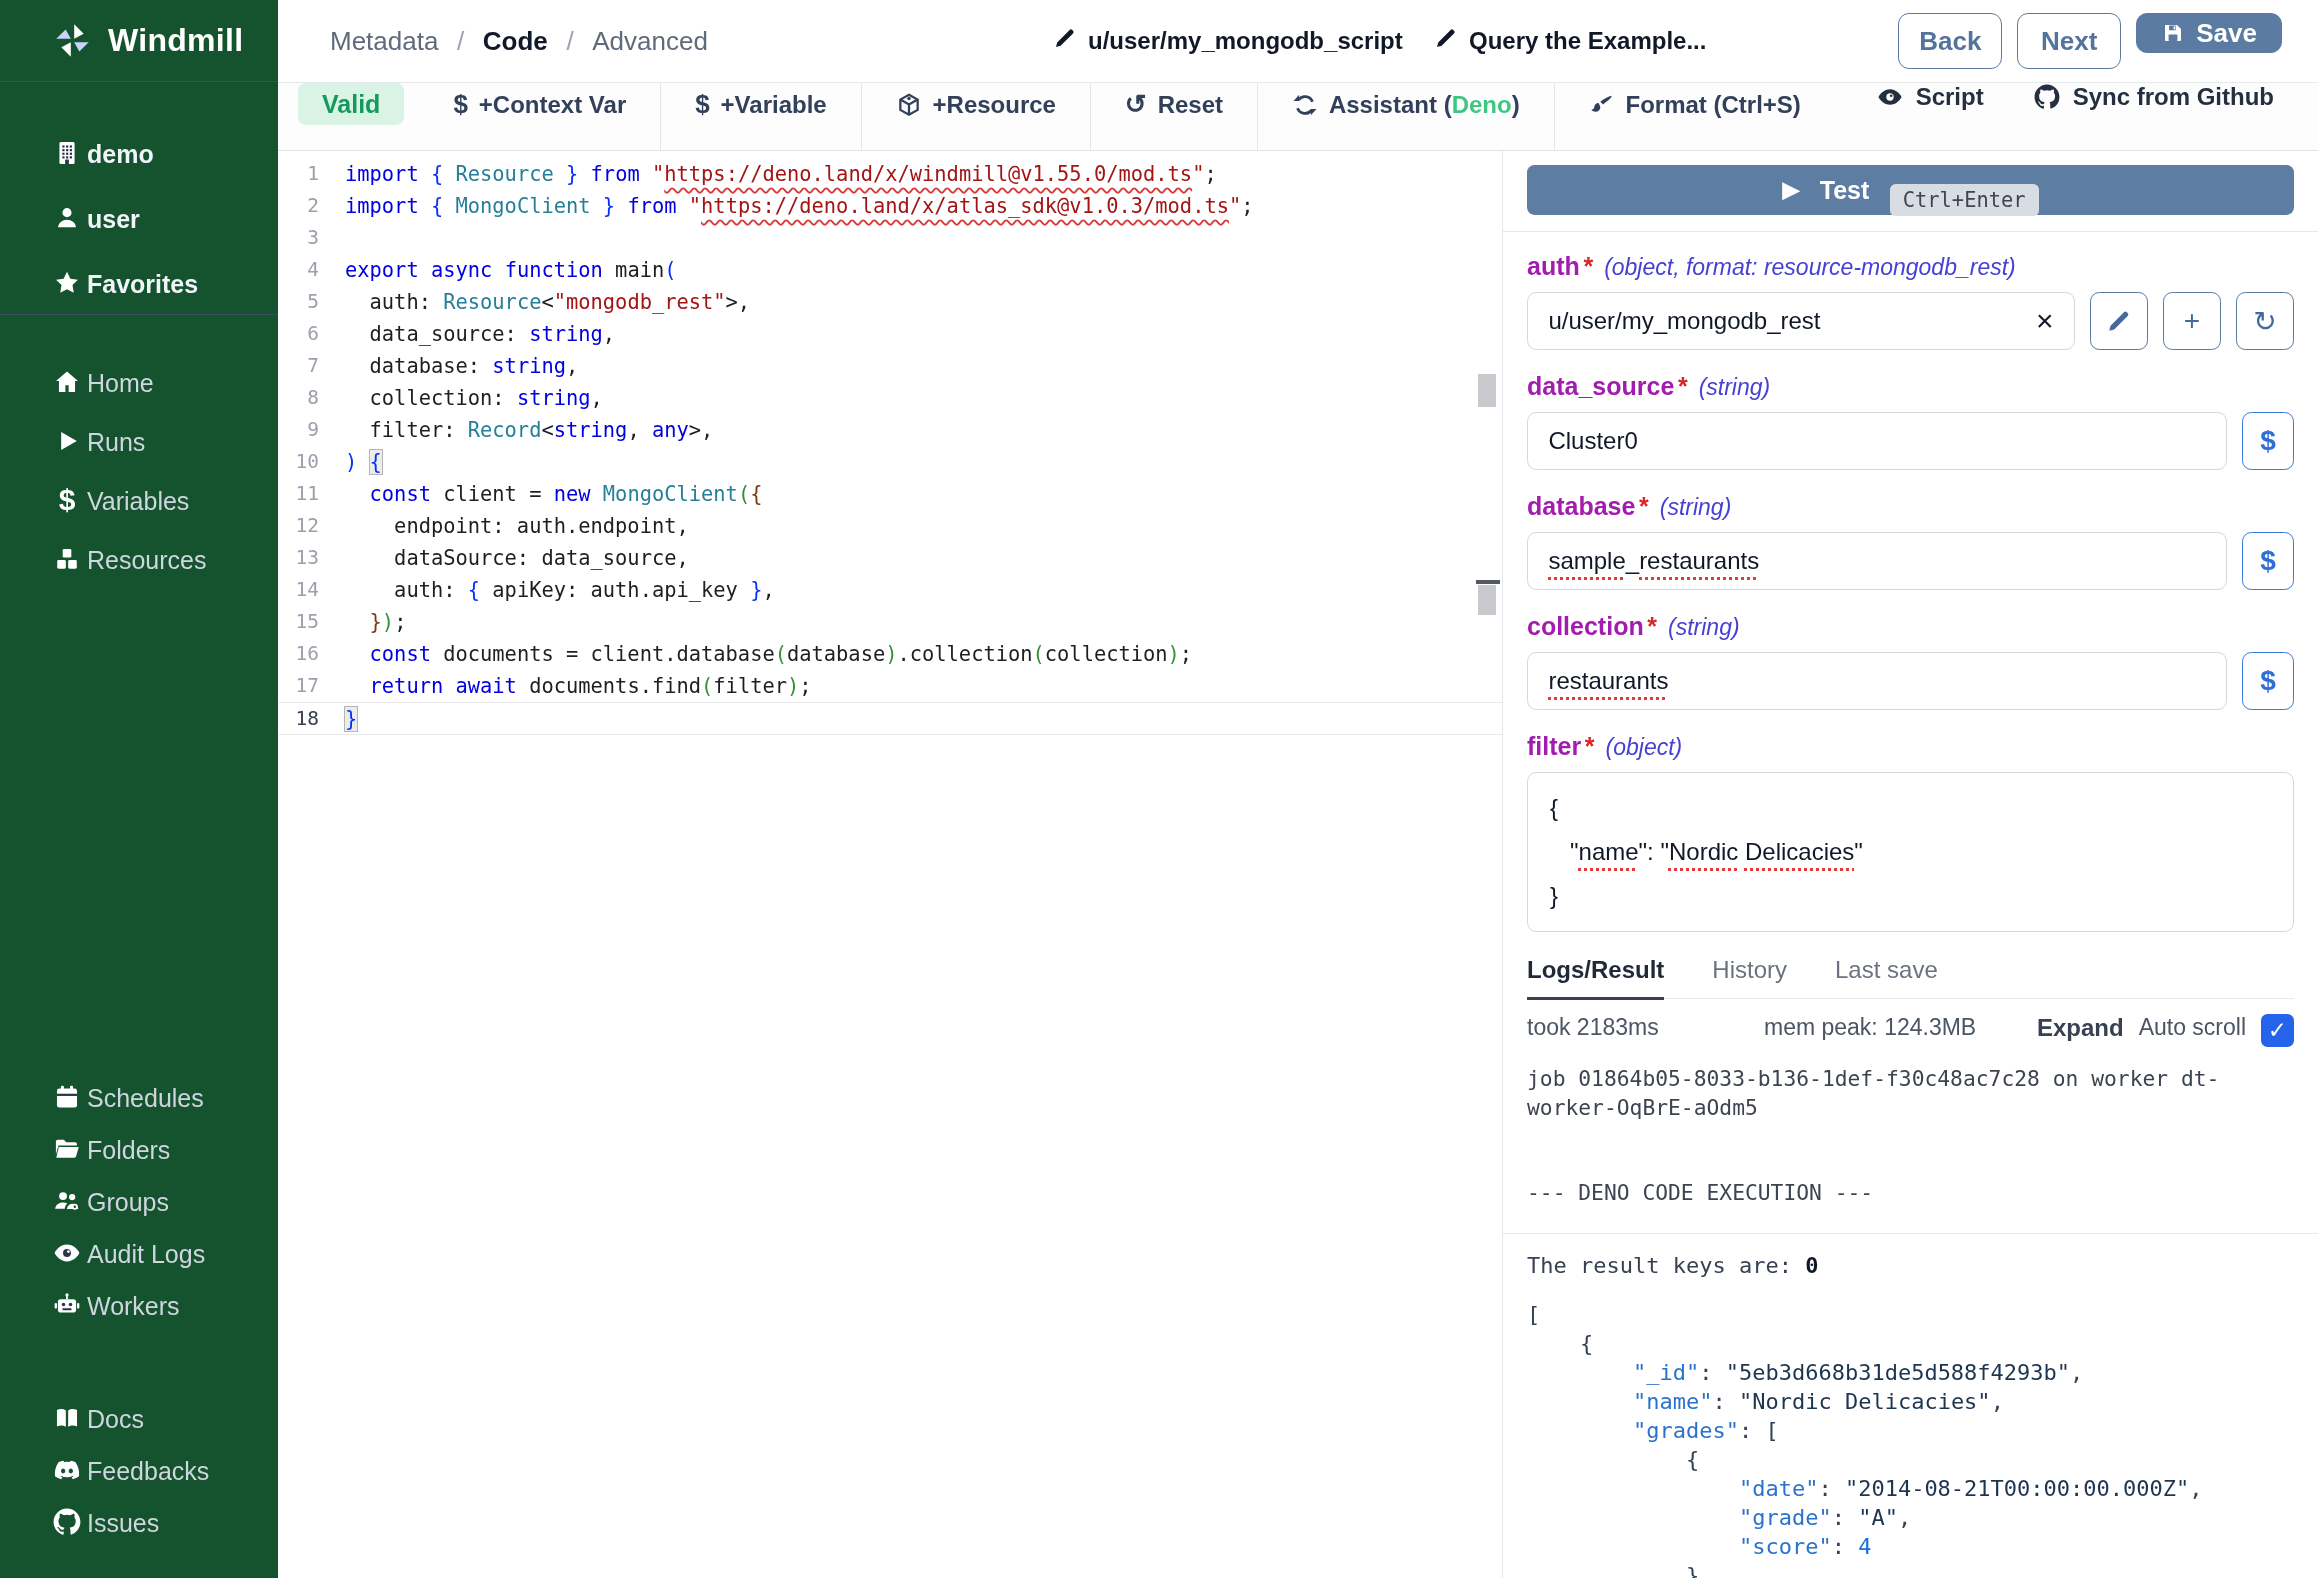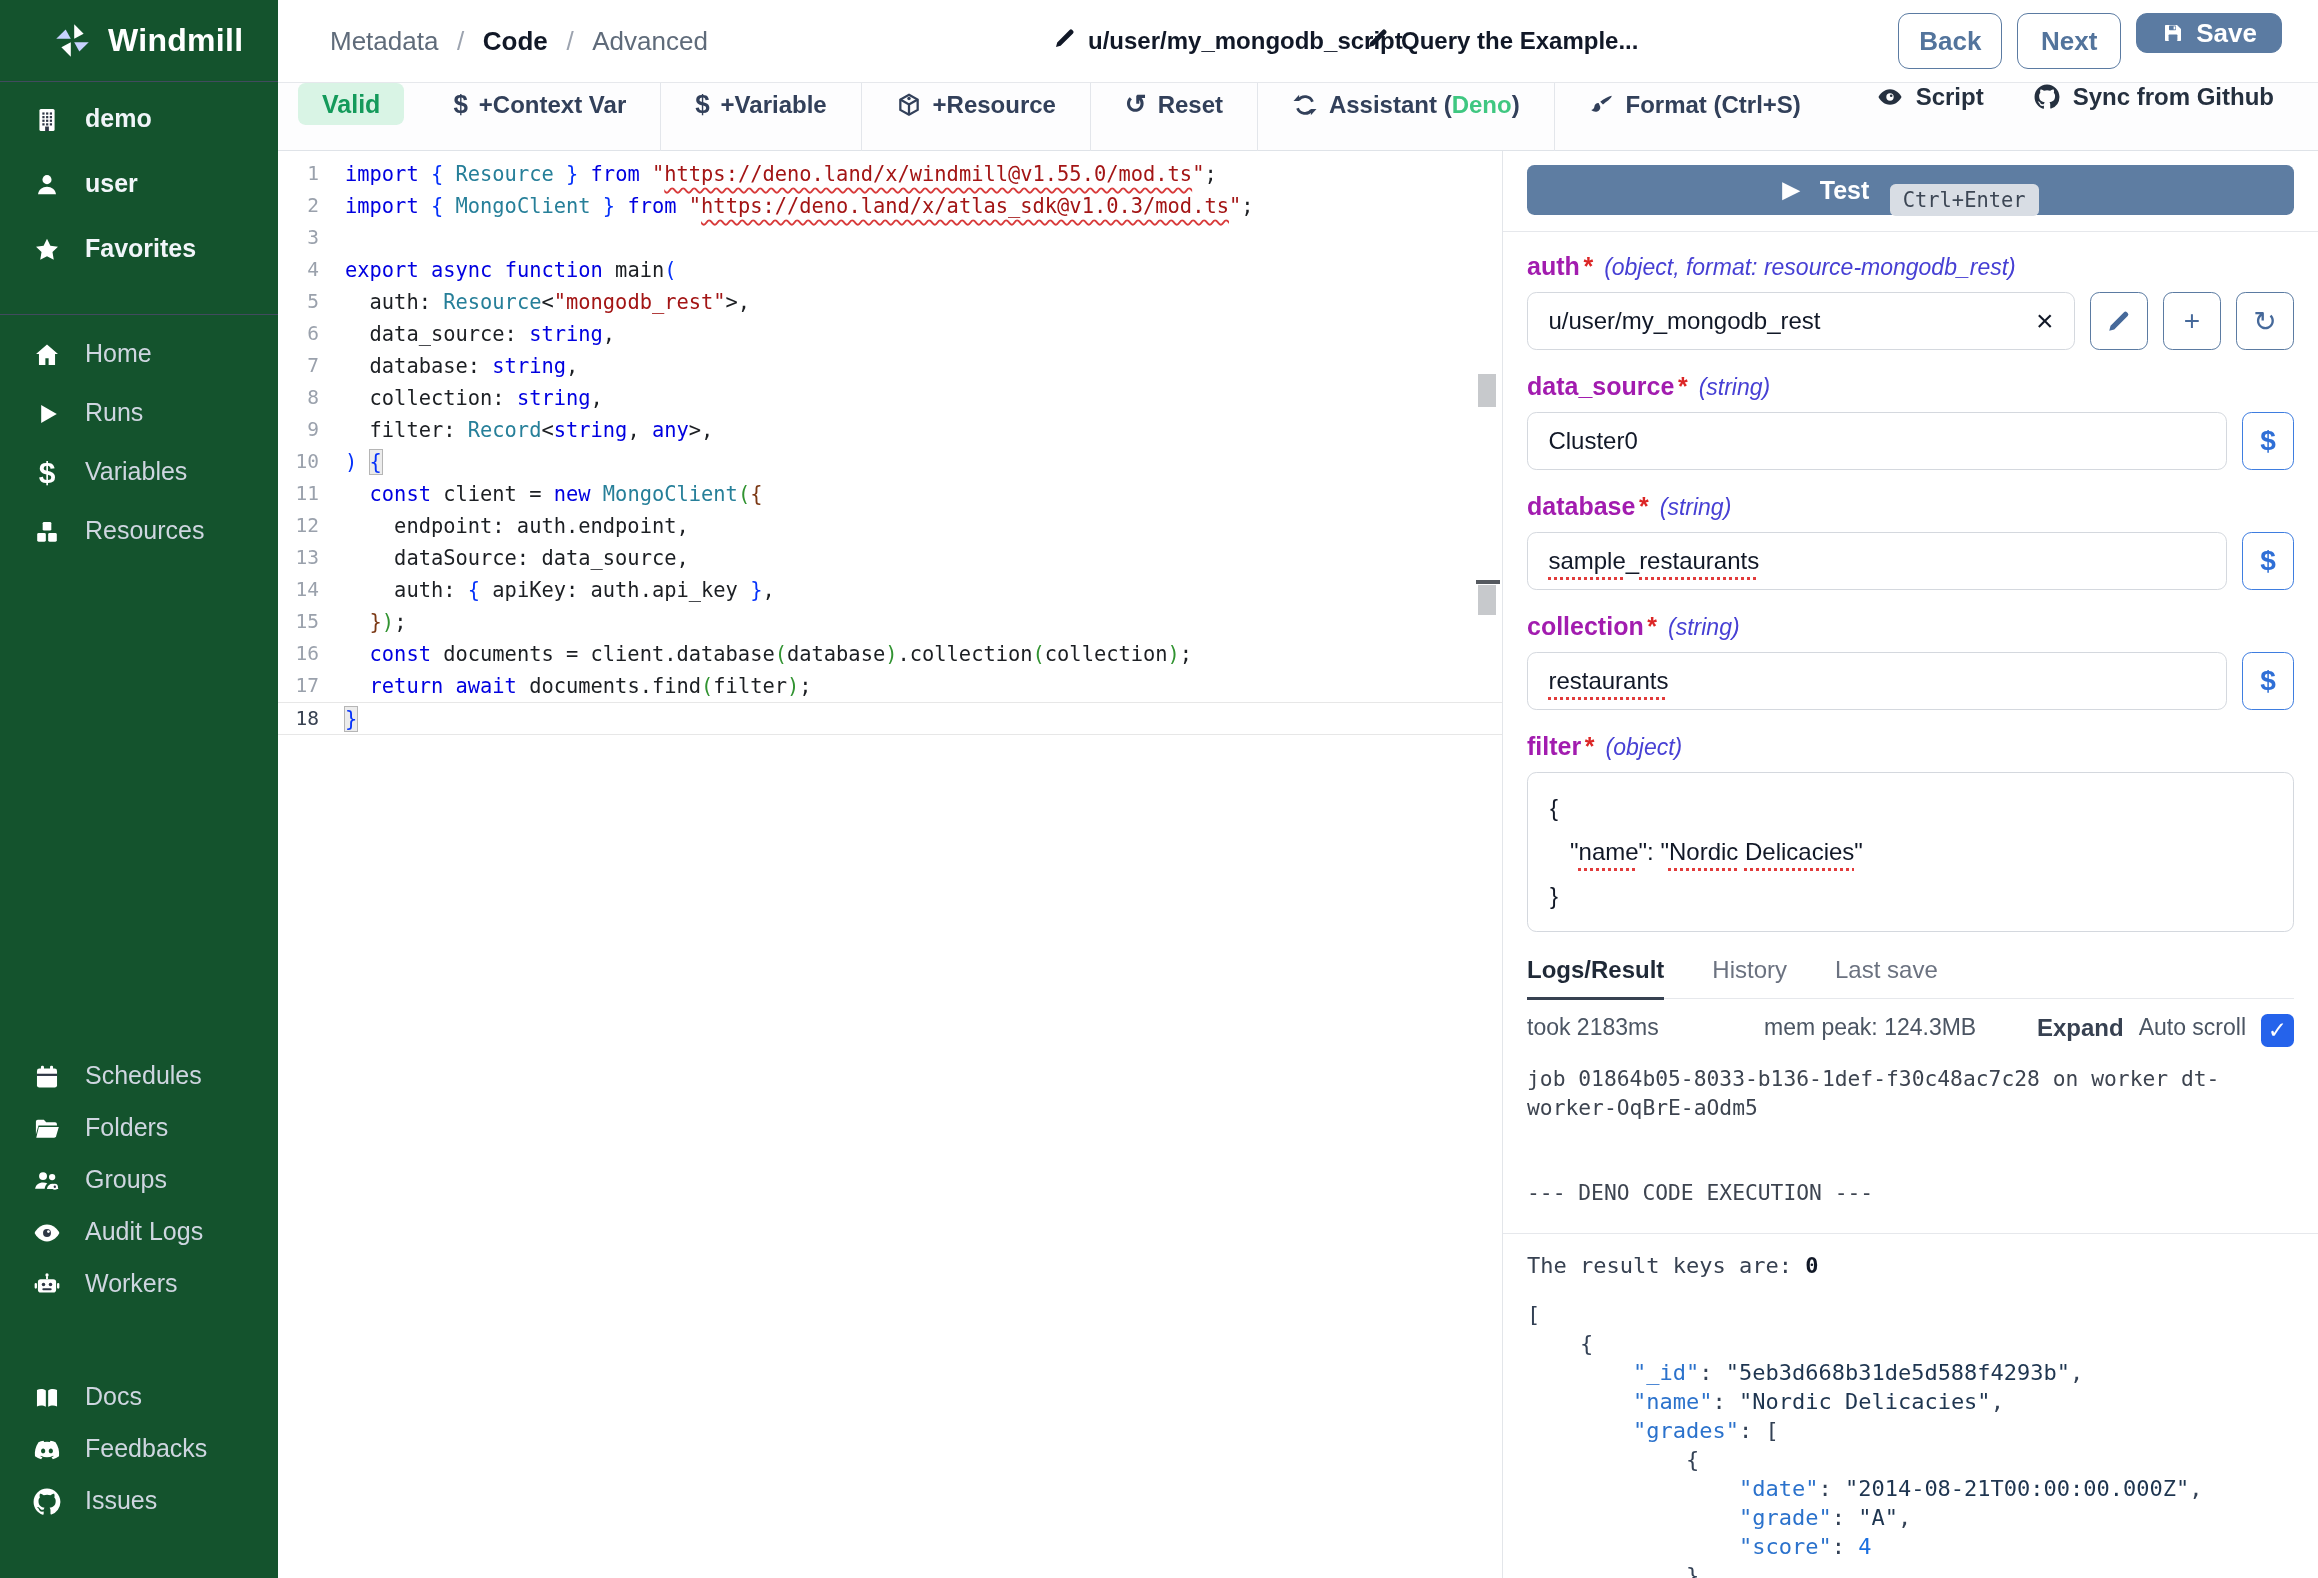--- a/index.html
+++ b/index.html
@@ -9,21 +9,21 @@
 
   
   .sidebar { width:278px; height:1579px; background:#14532d; display:flex; flex-direction:column; flex:none; }
   .sb-header { height:82px; display:flex; align-items:center; padding-left:52px; gap:15px;
     border-bottom:0.9px solid #414b5e; }
   .sb-logo { width:41px; height:41px; }
   .sb-brand { color:#fff; font-size:32px; font-weight:700; letter-spacing:0.3px; }
   .sb-group { display:flex; flex-direction:column; }
   .sb-ws { padding-top:22px; padding-bottom:15px; border-bottom:0.9px solid #414b5e; }
   .sb-main { padding-top:24px; }
-  .sb-item { display:flex; align-items:flex-start; gap:22px; padding-left:31px; cursor:pointer; color:#cfd6e0; }
+  .sb-item { display:flex; align-items:flex-end; gap:4px; padding-left:51px; cursor:pointer; color:#cfd6e0; }
   .sb-workspace { height:65px; color:#f1f5f9; font-weight:600; }
   .sb-main .sb-item { height:59px; }
   .sb-admin .sb-item, .sb-footer .sb-item { height:52px; }
   .sb-icon { width:32px; height:32px; display:flex; align-items:center; justify-content:center; color:#fff; flex:none; }
   .sb-icon svg { width:28px; height:28px; }
   .sb-icon .dollar { font-size:30px; font-weight:700; color:#fff; }
   .sb-label { font-size:25px; }
   .sb-spacer { flex:1; }
   .sb-footer { margin-top:61px; padding-bottom:41px; }
 
@@ -31,21 +31,21 @@
   .main { flex:1; display:flex; flex-direction:column; min-width:0; }
 
   .topbar { height:83px; background:#fff; border-bottom:0.9px solid #e6e8ec; position:relative;
     display:flex; align-items:center; }
   .bc { display:flex; align-items:center; gap:18.6px; margin-left:52px; font-size:26px; }
   .bc .crumb { color:#5f6b7a; }
   .bc .crumb.active { color:#111827; font-weight:700; }
   .bc .slash { color:#9ca3af; font-size:26px; }
   .tb-path { position:absolute; left:775px; display:flex; align-items:center; gap:11px;
     font-size:24px; font-weight:700; color:#111827; }
-  .tb-summary { position:absolute; left:1088px; display:flex; align-items:center; gap:11px;
+  .tb-summary { position:absolute; left:1156px; display:flex; align-items:center; gap:11px;
     font-size:24px; font-weight:700; color:#111827; }
   .pencil svg { width:24px; height:24px; color:#111827; }
   .top-actions { margin-left:auto; display:flex; gap:15px; padding-right:37px; }
   .btn { border-radius:11px; font-size:26px; font-weight:700; display:flex; align-items:center;
     justify-content:center; cursor:pointer; }
   .btn-outline { width:104px; height:56px; background:#fff; border:1.9px solid #5b7ba2; color:#53749c; }
   .btn-fill { height:40px; padding:0 24px; background:#5b7ba2; border:1.9px solid #5b7ba2; color:#fff; gap:11px;align-items:center; }
   .btn-fill svg { width:24px; height:24px; }
 
   .toolbar { height:68px; background:#fdfdfe; border-bottom:0.9px solid #dfe3e8;

